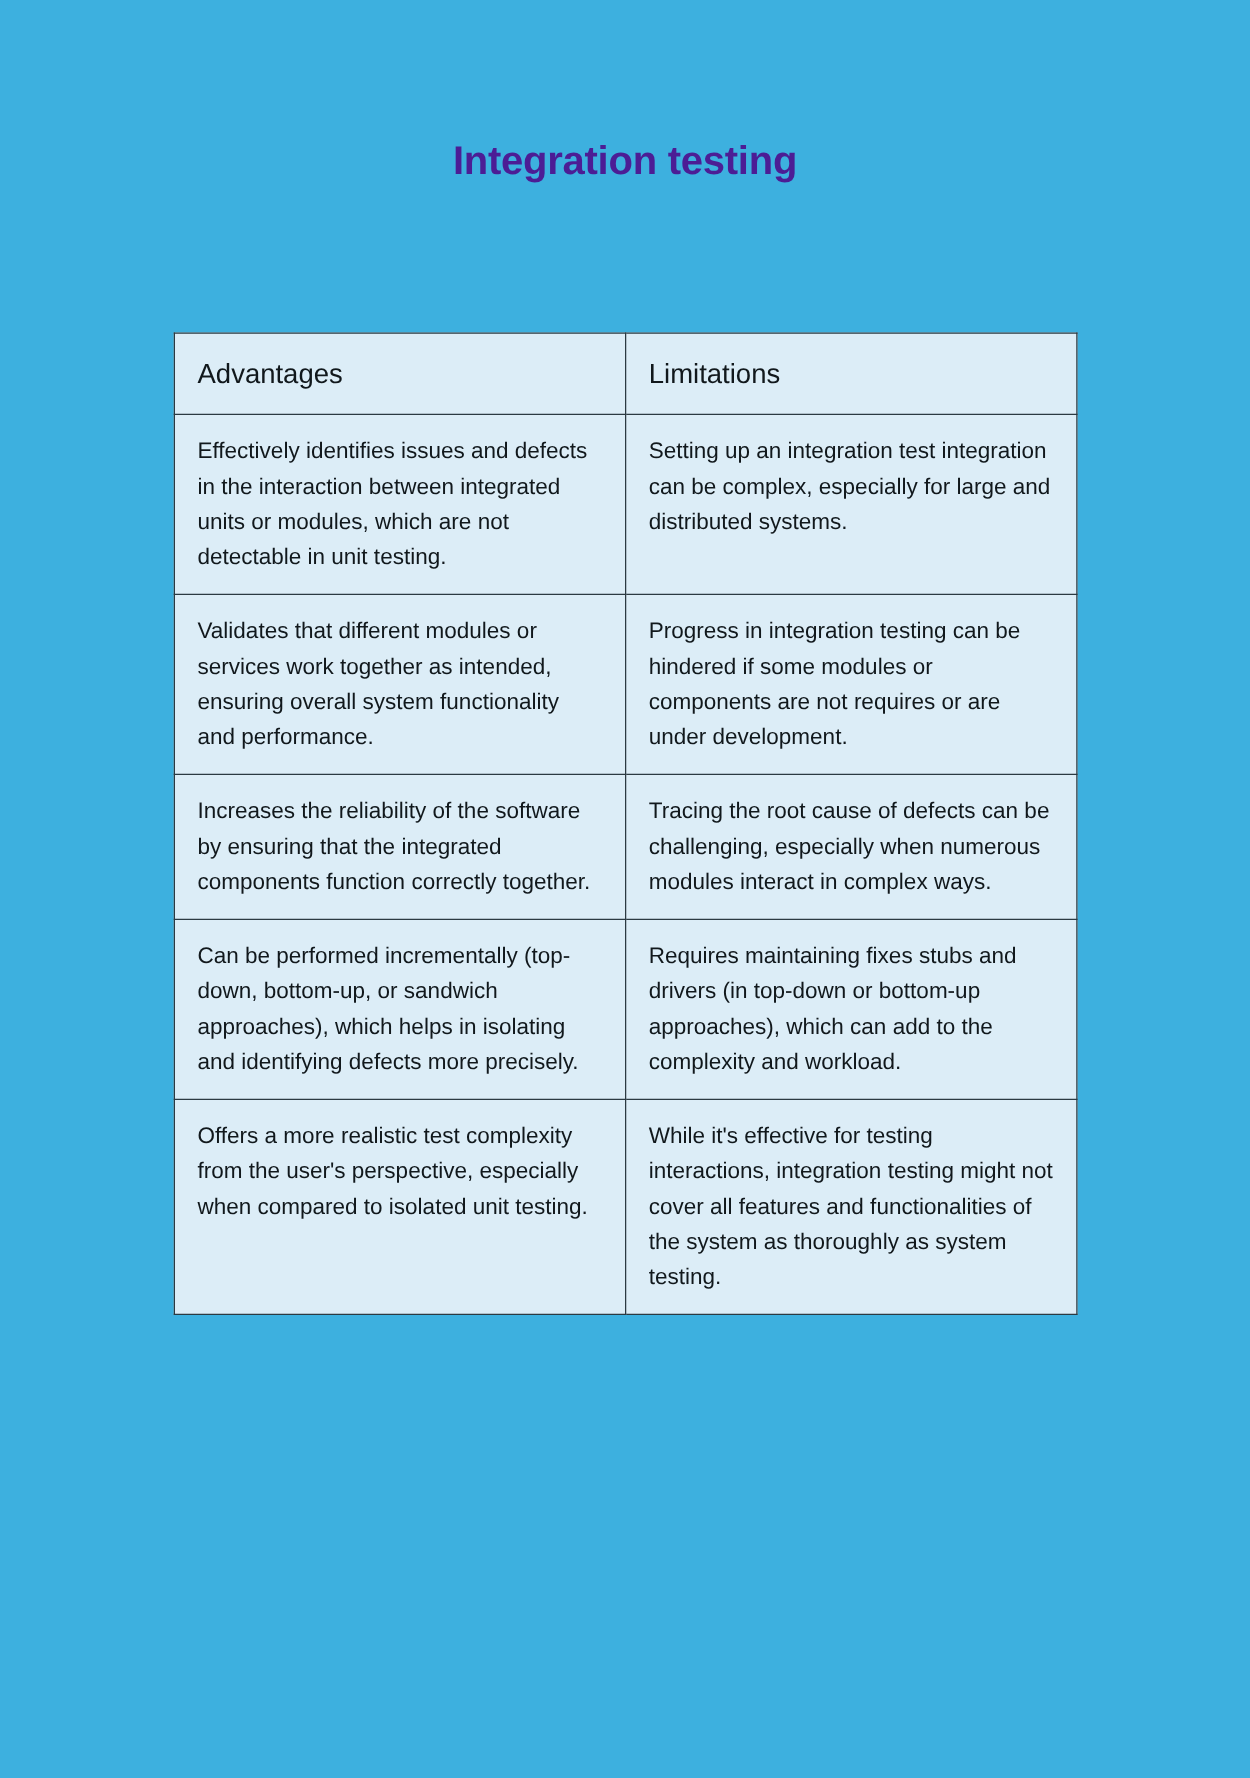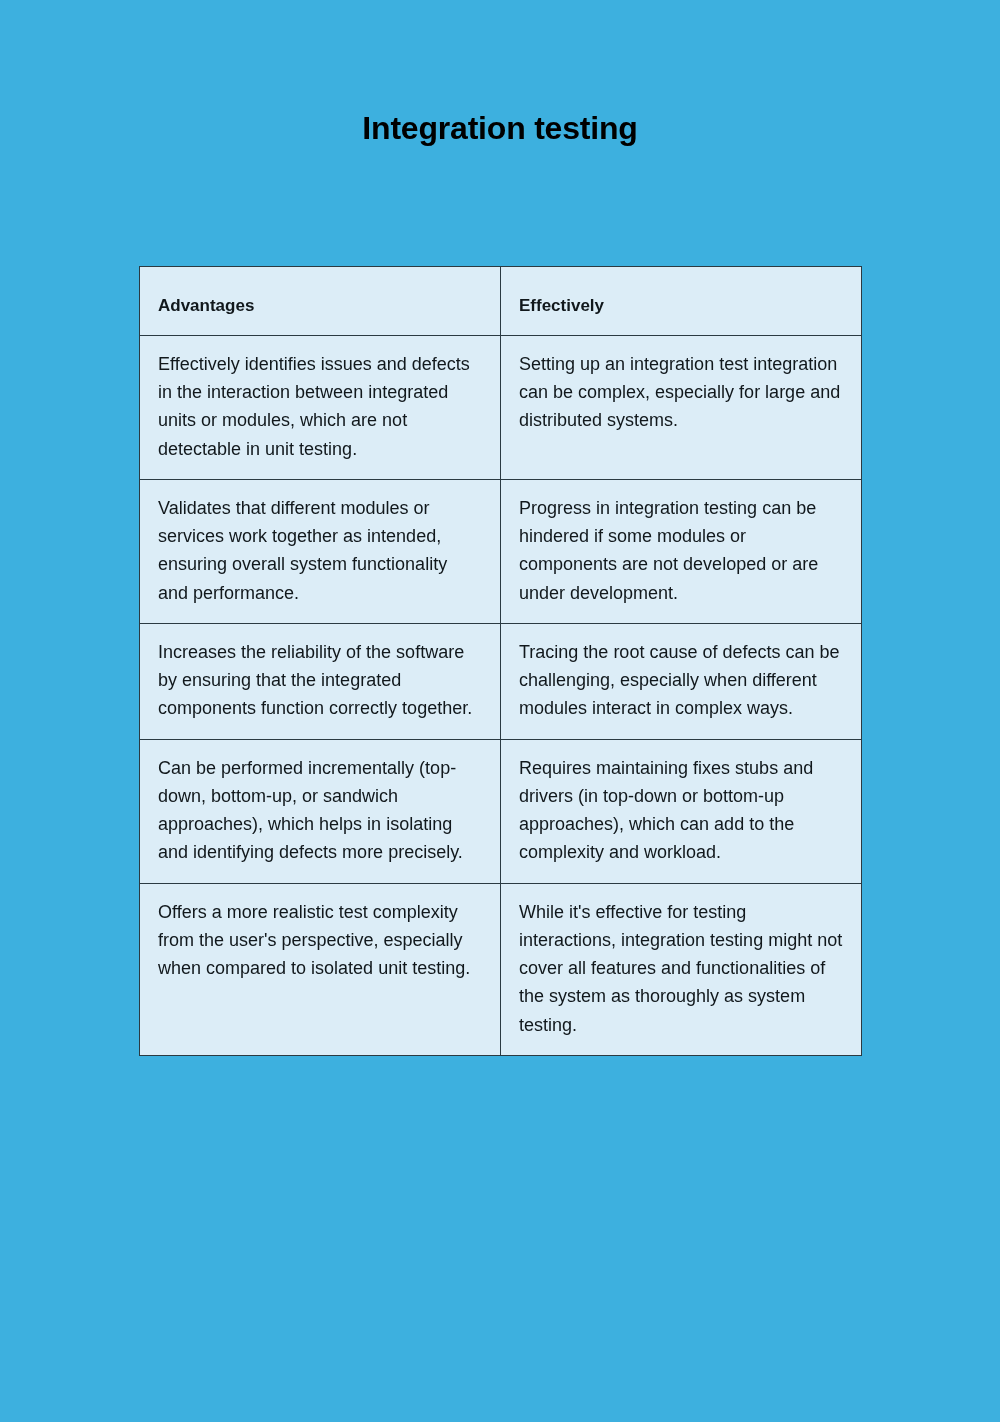--- a/index.html
+++ b/index.html
@@ -16,21 +16,21 @@
   .page {
     position: relative;
     width: 1000px;
     height: 1422px;
     box-sizing: border-box;
   }
   .title {
     text-align: center;
     font-size: 32px;
     font-weight: bold;
-    color: #000000;
+    color: #4c1d95;
     letter-spacing: -0.2px;
     padding-top: 88px;
     line-height: 1.2;
   }
   .table-wrap {
     margin: 118px auto 0 auto;
     width: 722px;
   }
   table.compare {
     width: 722px;
@@ -46,23 +46,23 @@
     border: 1px solid #2b3a42;
     vertical-align: top;
     text-align: left;
     padding: 14px 18px 16px 18px;
     color: #11181c;
     font-size: 18px;
     line-height: 1.57;
     font-weight: normal;
   }
   table.compare th {
-    font-weight: bold;
-    font-size: 17px;
-    padding-top: 28px;
+    font-weight: normal;
+    font-size: 22px;
+    padding-top: 18px;
     padding-bottom: 18px;
     line-height: 1.3;
   }
   table.compare tbody tr td {
     height: 1px;
   }
 </style>
 </head>
 <body>
 
@@ -72,35 +72,35 @@
 
   <div class="table-wrap">
     <table class="compare">
       <colgroup>
         <col class="c1">
         <col class="c2">
       </colgroup>
       <thead>
         <tr>
           <th>Advantages</th>
-          <th>Effectively</th>
+          <th>Limitations</th>
         </tr>
       </thead>
       <tbody>
         <tr>
           <td>Effectively identifies issues and defects in the interaction between integrated units or modules, which are not detectable in unit testing.</td>
           <td>Setting up an integration test integration can be complex, especially for large and distributed systems.</td>
         </tr>
         <tr>
           <td>Validates that different modules or services work together as intended, ensuring overall system functionality and performance.</td>
-          <td>Progress in integration testing can be hindered if some modules or components are not developed or are under development.</td>
+          <td>Progress in integration testing can be hindered if some modules or components are not requires or are under development.</td>
         </tr>
         <tr>
           <td>Increases the reliability of the software by ensuring that the integrated components function correctly together.</td>
-          <td>Tracing the root cause of defects can be challenging, especially when different modules interact in complex ways.</td>
+          <td>Tracing the root cause of defects can be challenging, especially when numerous modules interact in complex ways.</td>
         </tr>
         <tr>
           <td>Can be performed incrementally (top-down, bottom-up, or sandwich approaches), which helps in isolating and identifying defects more precisely.</td>
           <td>Requires maintaining fixes stubs and drivers (in top-down or bottom-up approaches), which can add to the complexity and workload.</td>
         </tr>
         <tr>
           <td>Offers a more realistic test complexity from the user's perspective, especially when compared to isolated unit testing.</td>
           <td>While it's effective for testing interactions, integration testing might not cover all features and functionalities of the system as thoroughly as system testing.</td>
         </tr>
       </tbody>

